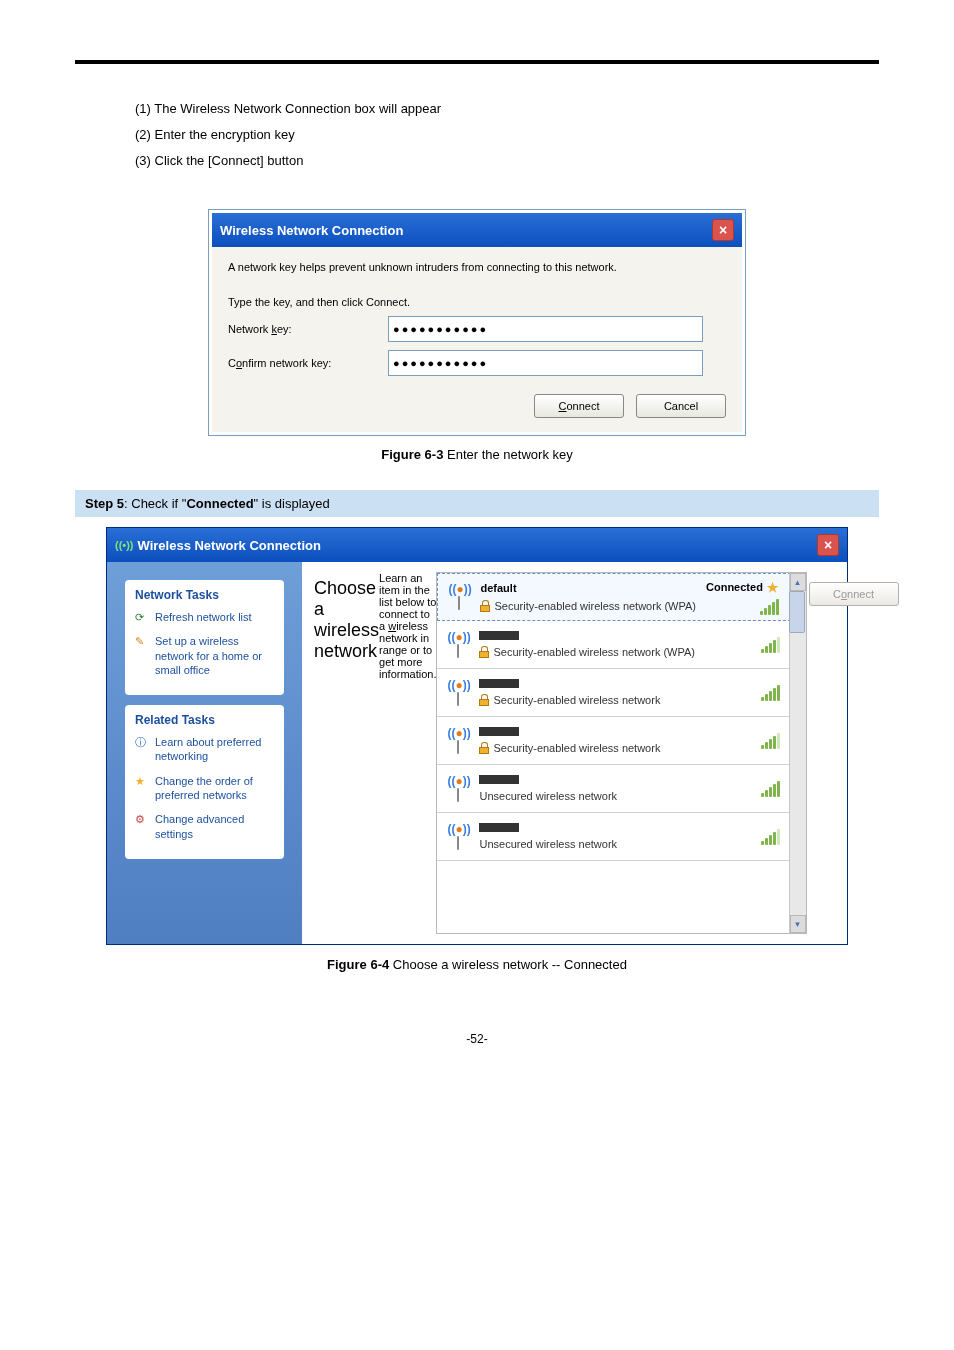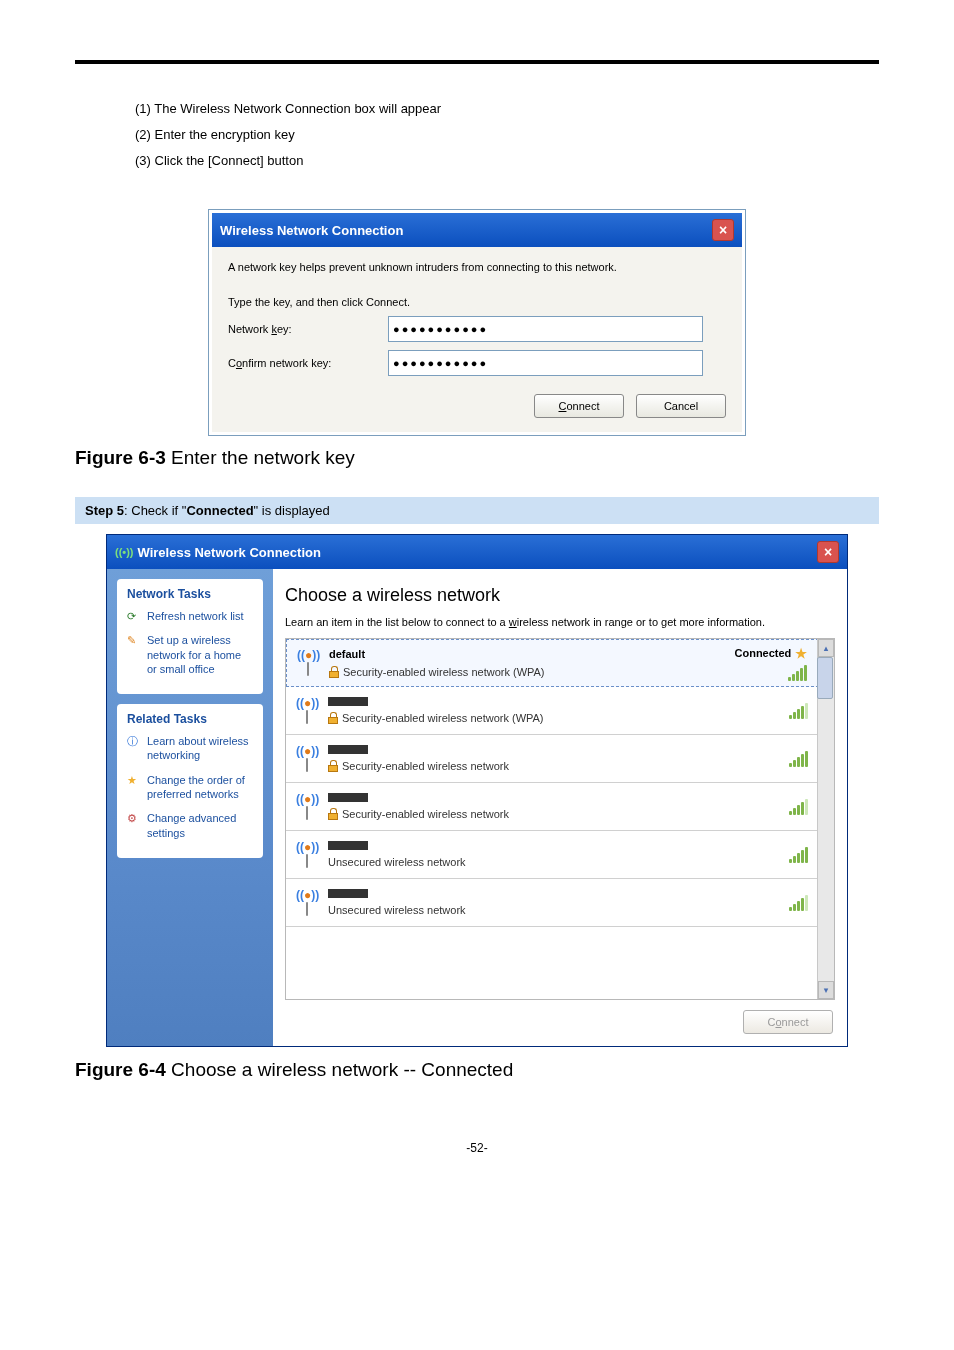--- a/index.html
+++ b/index.html
@@ -1,41 +1,41 @@
 <!DOCTYPE html>
 <html><head>
 <meta charset="utf-8">
 <style>
   body{margin:0;background:#fff;font-family:Verdana,Arial,sans-serif;color:#000}
   .page{width:954px;margin:0 auto;padding:60px 75px 40px;box-sizing:border-box}
   .topline{border-top:4px solid #000;margin-bottom:28px}
   .step-banner{background:#cce0f4;padding:6px 10px;font-size:13px}
   .step-body{padding:4px 0 10px 60px;font-size:13px;line-height:2}
-  .caption{font-size:19px;margin:12px 0 28px}
+  .caption{text-align:center;font-size:13px;margin:12px 0 28px}
   .dlg-wrap{display:flex;justify-content:center;margin-top:26px}
   .dlg1{width:530px;border:3px solid #fff;box-shadow:0 0 0 1px #7b9ebd}
   .dlg1 .titlebar{background:linear-gradient(#2a6fd6,#0b4fbe);color:#fff;font-weight:bold;font-size:13px;padding:6px 8px;display:flex;align-items:center;font-family:"Trebuchet MS",Tahoma,sans-serif}
   .closebtn{margin-left:auto;width:20px;height:20px;background:#d9534f;border:1px solid #b0382f;color:#fff;font-weight:bold;font-size:14px;display:flex;align-items:center;justify-content:center;border-radius:3px}
   .dlg1 .body{background:#f4f3ee;padding:14px 16px;font-family:Tahoma,sans-serif;font-size:11px;color:#000}
   .dlg1 .row{display:flex;align-items:center;margin:8px 0}
   .dlg1 .lbl{width:160px}
   .pw{border:1px solid #7b9ebd;height:20px;padding:2px 4px;width:305px;font-size:11px;letter-spacing:2px;background:#fff}
   .btnrow{display:flex;justify-content:flex-end;gap:12px;margin-top:18px}
   .winbtn{width:90px;height:24px;border:1px solid #888;background:linear-gradient(#fff,#e8e8e0);font-size:11px;border-radius:3px}
   .dlg2wrap{display:flex;justify-content:center;margin-top:10px}
   .dlg2{width:740px;border:1px solid #002a7a}
   .dlg2 .titlebar{background:linear-gradient(#2a6fd6,#0b4fbe);color:#fff;font-weight:bold;font-size:13px;padding:6px 8px;display:flex;align-items:center;font-family:"Trebuchet MS",Tahoma,sans-serif}
   .antenna{color:#7de07d;font-size:11px;margin-right:4px}
   .dlg2 .content{display:flex;background:#fff}
-  .side{width:166px;background:linear-gradient(180deg,#6f9fd8 0%,#5a8acb 60%,#4f7fc0 100%);padding:10px;box-sizing:border-box;font-family:Tahoma,sans-serif;font-size:11px}
+  .side{width:195px;background:linear-gradient(180deg,#6f9fd8 0%,#5a8acb 60%,#4f7fc0 100%);padding:18px;box-sizing:border-box;font-family:Tahoma,sans-serif;font-size:11px}
   .side-box{background:#fff;border-radius:4px;padding:8px 10px;margin-bottom:10px}
   .side-head{color:#1b4f9e;font-weight:bold;margin-bottom:8px;font-size:12px;font-family:"Trebuchet MS",Tahoma,sans-serif}
   .side-link{color:#1b4f9e;font-size:11px;margin:6px 0 10px;display:flex;align-items:flex-start;gap:6px;line-height:1.3}
   .side-link .ico{width:14px;flex:none}
-  .main{flex:1;padding:10px 12px 10px 12px;font-family:Tahoma,sans-serif;font-size:11px;display:flex;flex-direction:column}
+  .main{flex:1;padding:10px 12px 10px 12px;font-family:Tahoma,sans-serif;font-size:11px;display:flex;flex-direction:row}
   .main h2{font-family:"Trebuchet MS",Tahoma,sans-serif;font-size:18px;font-weight:normal;margin:6px 0 10px}
   .main .desc{font-size:11px;margin-bottom:10px}
   .netlist{border:1px solid #b8b8b8;background:#fff;flex:none;height:360px;overflow:hidden;position:relative}
   .scrollbar{position:absolute;right:0;top:0;bottom:0;width:16px;background:#e8e8e8;border-left:1px solid #c8c8c8}
   .sb-arrow{height:16px;background:#dcdcdc;border:1px solid #b8b8b8;margin:0;display:flex;align-items:center;justify-content:center;font-size:9px;color:#4a6fb3}
   .sb-thumb{position:absolute;top:18px;right:1px;width:14px;height:40px;background:#c8d4ea;border:1px solid #9ab;border-radius:2px}
   .net{border-bottom:1px solid #d0d0d0;padding:6px 26px 6px 10px;display:flex;align-items:center;gap:10px;height:48px;box-sizing:border-box}
   .net.sel{border:1px dashed #6a8fc9;background:#f4f8ff}
   .wifi-ico{width:22px;height:30px;position:relative;flex:none}
   .wifi-ico .symbol{color:#3a7fe0;font-size:12px;font-weight:bold;display:block;text-align:center}
@@ -123,21 +123,21 @@
               </div>
             <div class="side-link">
                 <span class="ico" style="color:#e08a2a">✎</span>
                 <span>Set up a wireless network for a home or small office</span>
               </div>
           </div>
           <div class="side-box">
             <div class="side-head">Related Tasks</div>
             <div class="side-link">
                 <span class="ico" style="color:#2a6fd6">ⓘ</span>
-                <span>Learn about wireless networking</span>
+                <span>Learn about preferred networking</span>
               </div>
             <div class="side-link">
                 <span class="ico" style="color:#f0b030">★</span>
                 <span>Change the order of preferred networks</span>
               </div>
             <div class="side-link">
                 <span class="ico" style="color:#c34a4a">⚙</span>
                 <span>Change advanced settings</span>
               </div>
           </div>

